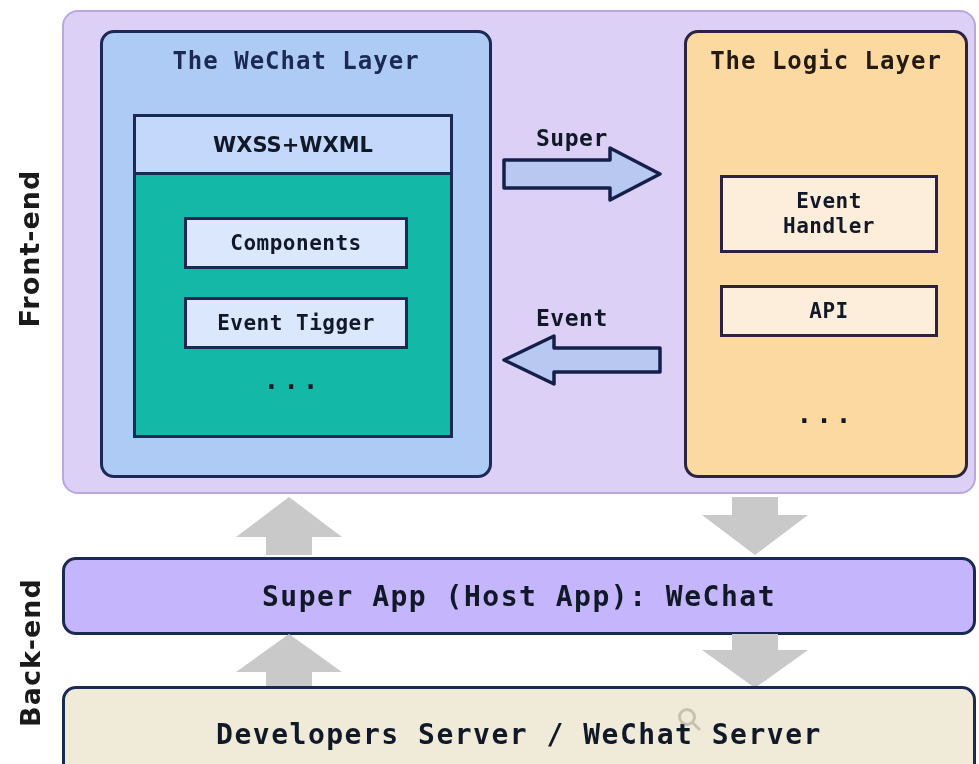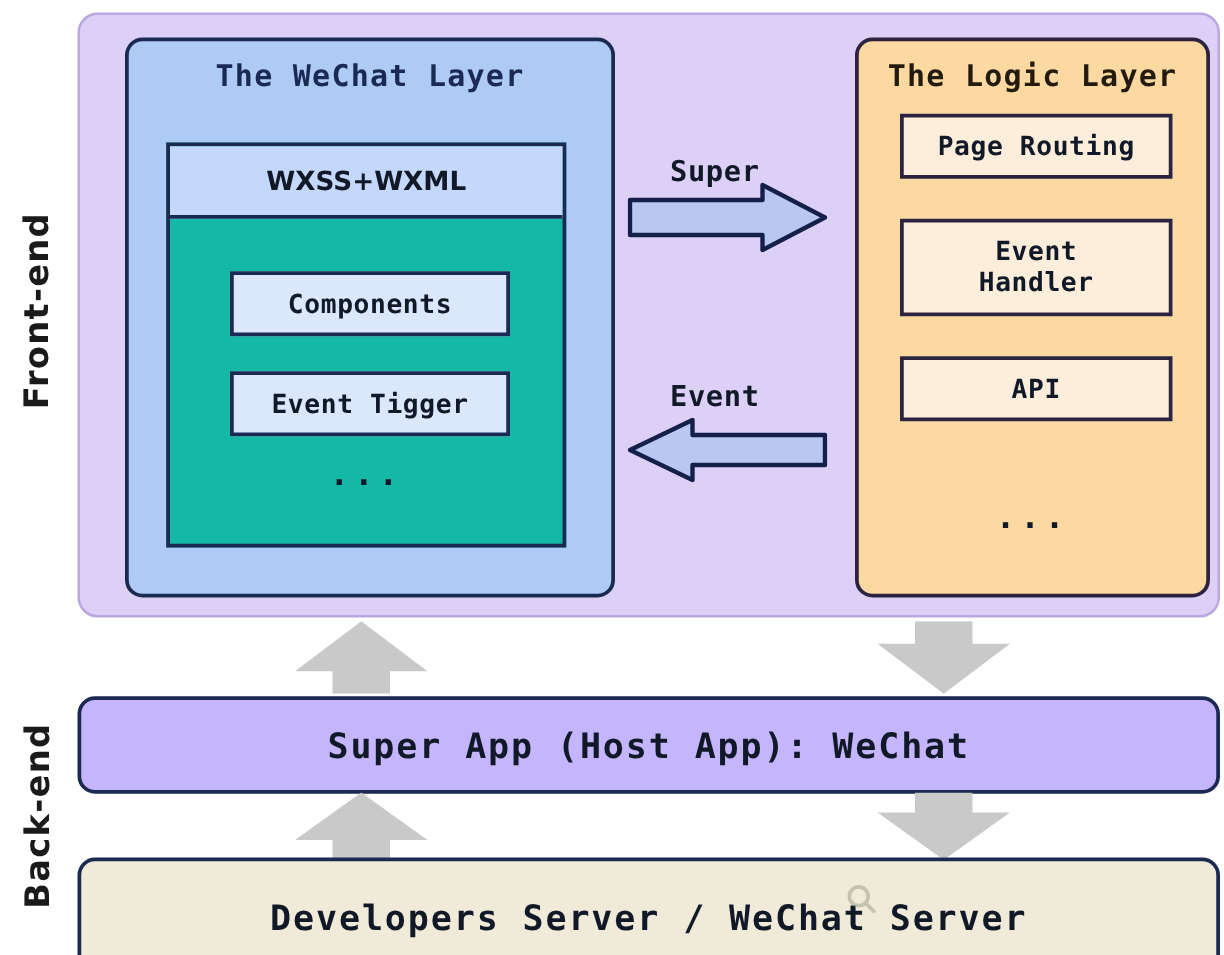--- a/index.html
+++ b/index.html
@@ -279,21 +279,20 @@
         <div id="wxss-box">WXSS+WXML</div>
         <div class="render-sub-box" id="event-tigger-box">Event Tigger</div>
         <div class="render-sub-box" id="components-box">Components</div>
         <div id="render-ellipsis">...</div>
       </div>
     </div>
 
     <div id="logic-layer" style="left:620px; top:18px;">
       <div id="logic-layer-title">The Logic Layer</div>
 
-      <div class="logic-sub-box" id="page-routing-box">Page Routing</div>
 
       <div class="logic-sub-box" id="event-handler-box">
         <div>
           <div>Event</div>
           <div>Handler</div>
         </div>
       </div>
 
       <div class="logic-sub-box" id="api-box">API</div>
       <div id="logic-ellipsis">...</div>

